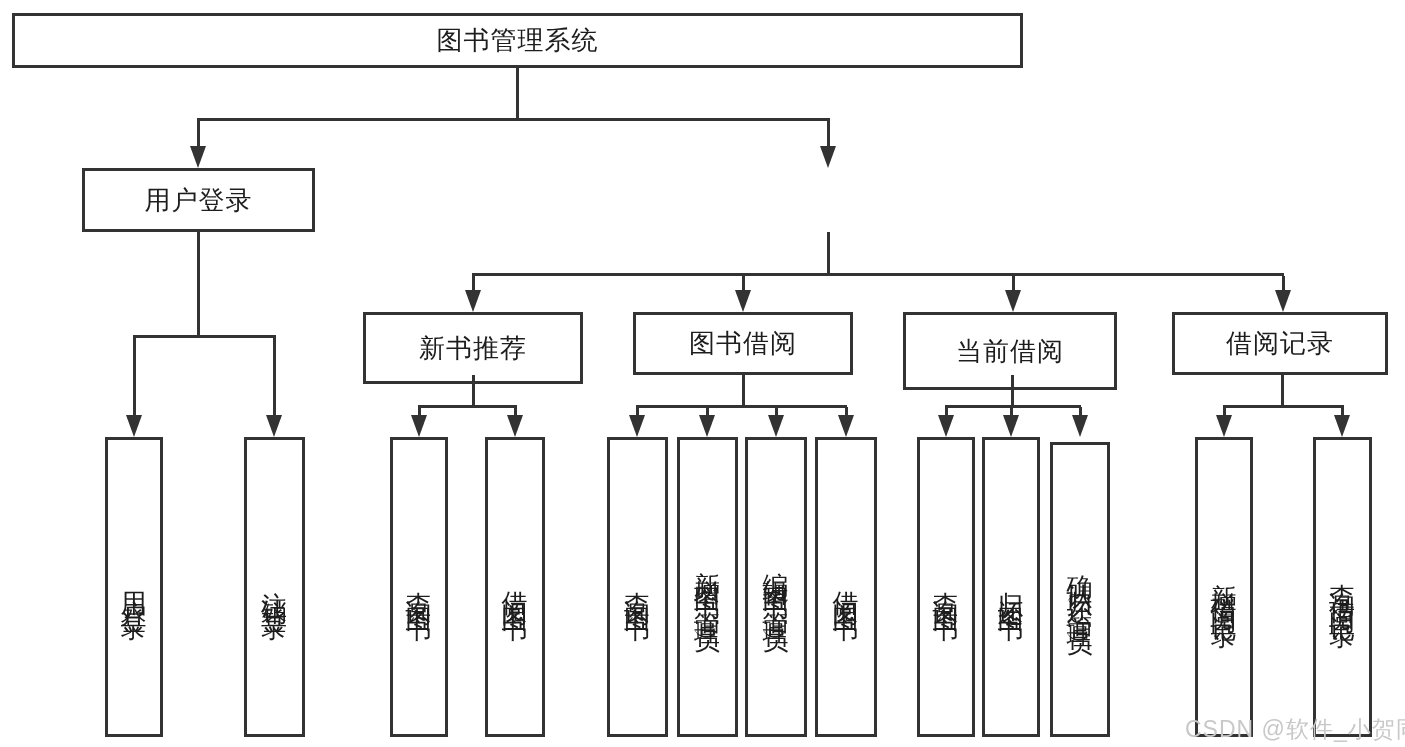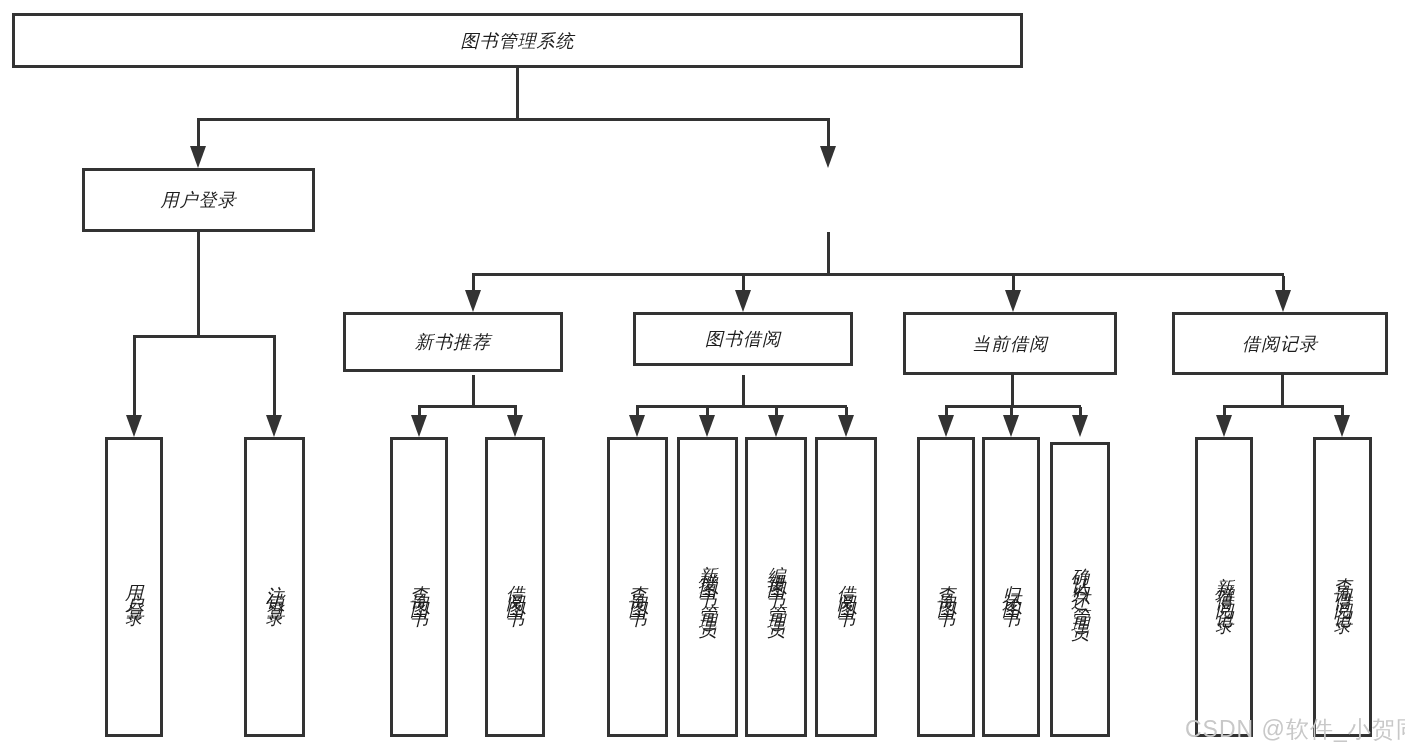--- a/index.html
+++ b/index.html
@@ -17,25 +17,24 @@
     overflow:hidden;
     font-family:"Liberation Sans","DejaVu Sans",sans-serif;
     color:var(--text);
   }
   .box{
     position:absolute;
     box-sizing:border-box;
     border:3px solid var(--line);
     background:var(--background);
     display:flex;align-items:center;justify-content:center;
-    font-size:18px;
+    font-size:26px;
     letter-spacing:1px;
     color:var(--text);
     white-space:nowrap;
-    font-style:italic;
   }
   .vbox{
     writing-mode:vertical-rl;
     text-orientation:mixed;
     letter-spacing:8px;
     white-space:normal;
     line-height:1;
   }
   .hline,.vline{position:absolute;background:var(--line);}
   .hline{height:3px;}
@@ -83,23 +82,23 @@
   <div class="hline" style="left:472px;top:273px;width:812px"></div>
   <div class="vline" style="left:472px;top:276px;height:15px"></div>
   <div class="arrow" style="left:465px;top:290px"></div>
   <div class="vline" style="left:742px;top:276px;height:15px"></div>
   <div class="arrow" style="left:735px;top:290px"></div>
   <div class="vline" style="left:1012px;top:276px;height:15px"></div>
   <div class="arrow" style="left:1005px;top:290px"></div>
   <div class="vline" style="left:1282px;top:276px;height:15px"></div>
   <div class="arrow" style="left:1275px;top:290px"></div>
 
-  <div class="box" style="left:343px;top:312px;width:220px;height:60px">新书推荐</div>
-  <div class="box" style="left:633px;top:312px;width:220px;height:54px">图书借阅</div>
-  <div class="box" style="left:903px;top:312px;width:214px;height:63px">当前借阅</div>
+  <div class="box" style="left:363px;top:312px;width:220px;height:72px">新书推荐</div>
+  <div class="box" style="left:633px;top:312px;width:220px;height:63px">图书借阅</div>
+  <div class="box" style="left:903px;top:312px;width:214px;height:78px">当前借阅</div>
   <div class="box" style="left:1172px;top:312px;width:216px;height:63px">借阅记录</div>
 
   <div class="vline" style="left:472px;top:375px;height:30px"></div>
   <div class="vline" style="left:742px;top:375px;height:30px"></div>
   <div class="vline" style="left:1011px;top:375px;height:30px"></div>
   <div class="vline" style="left:1281px;top:375px;height:30px"></div>
 
   <div class="hline" style="left:418px;top:405px;width:99px"></div>
   <div class="vline" style="left:418px;top:407px;height:10px"></div>
   <div class="arrow" style="left:411px;top:415px"></div>

